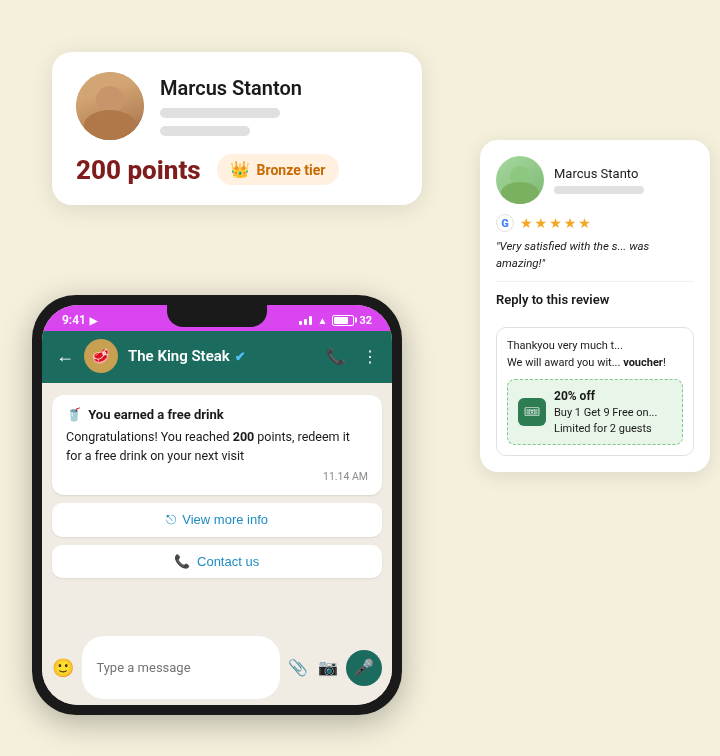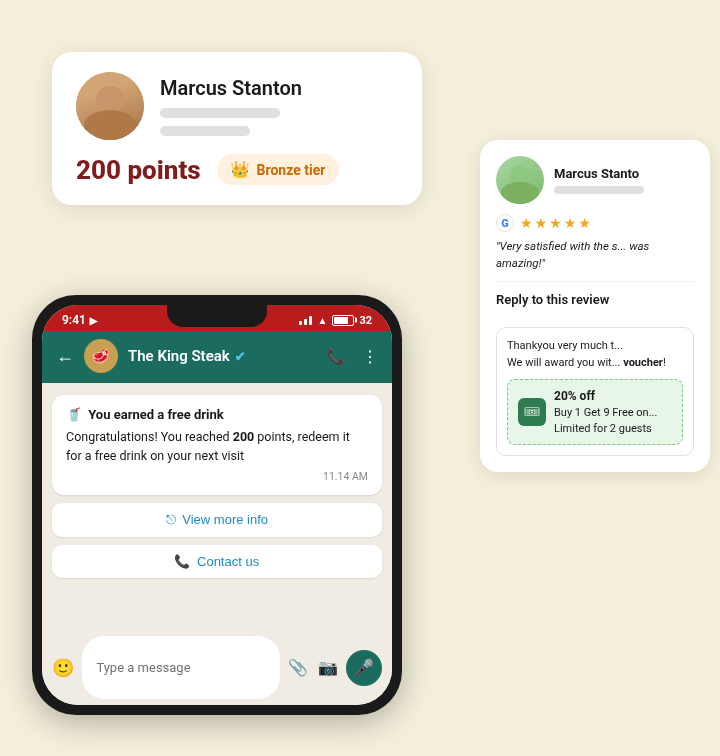--- a/index.html
+++ b/index.html
@@ -135,21 +135,21 @@
       width: 100%;
       height: 100%;
       border-radius: 36px;
       overflow: hidden;
       background: #f0ece4;
       display: flex;
       flex-direction: column;
     }
     
     .status-bar {
-      background: #b91c1c;
+      background: #d946ef;
       color: #fff;
       display: flex;
       align-items: center;
       justify-content: space-between;
       padding: 8px 20px 4px 20px;
       font-size: 12px;
       font-weight: 600;
     }
     .status-bar-left {
       display: flex;
@@ -396,21 +396,21 @@
       border-radius: 50% 50% 0 0;
       background: #7ab060;
     }
     .review-info {
       display: flex;
       flex-direction: column;
       gap: 5px;
     }
     .review-name {
       font-size: 13px;
-      font-weight: 700;
+      font-weight: 400;
       color: #1a1a1a;
     }
     .review-skeleton {
       height: 8px;
       background: #e0e0e0;
       border-radius: 4px;
       width: 90px;
     }
     .review-stars-row {
       display: flex;

